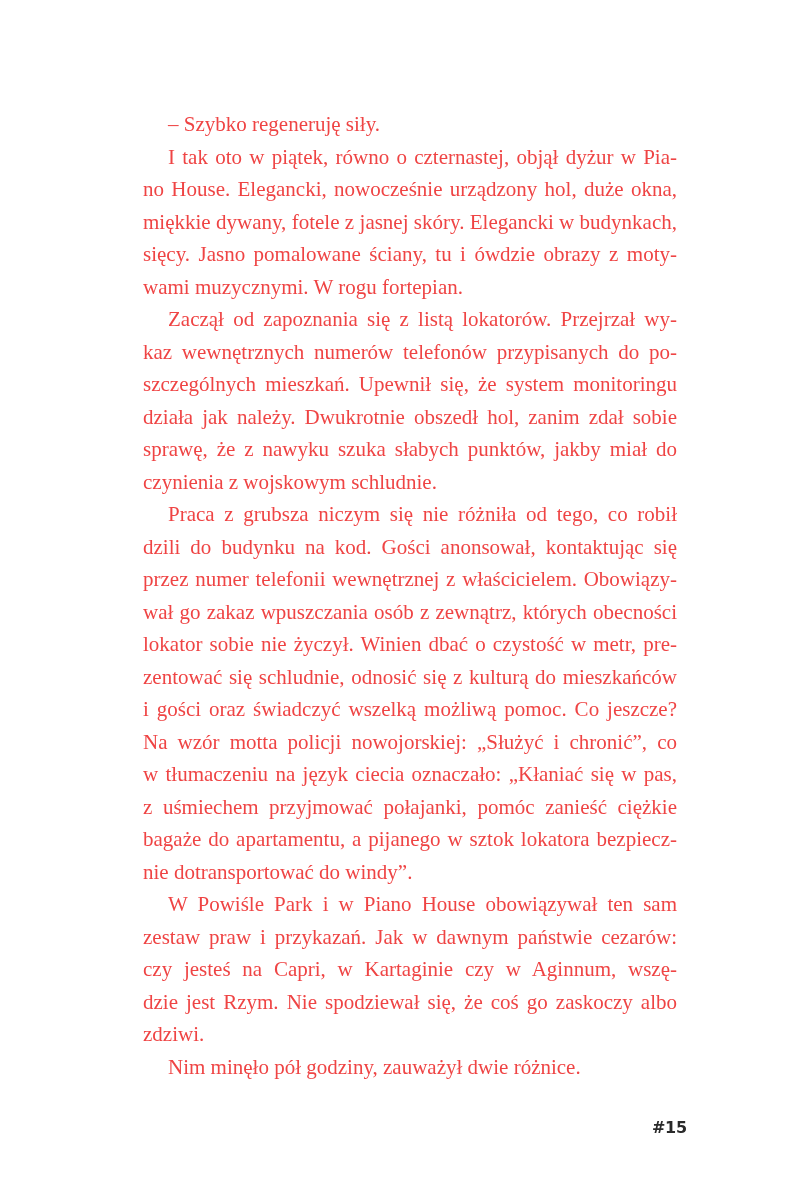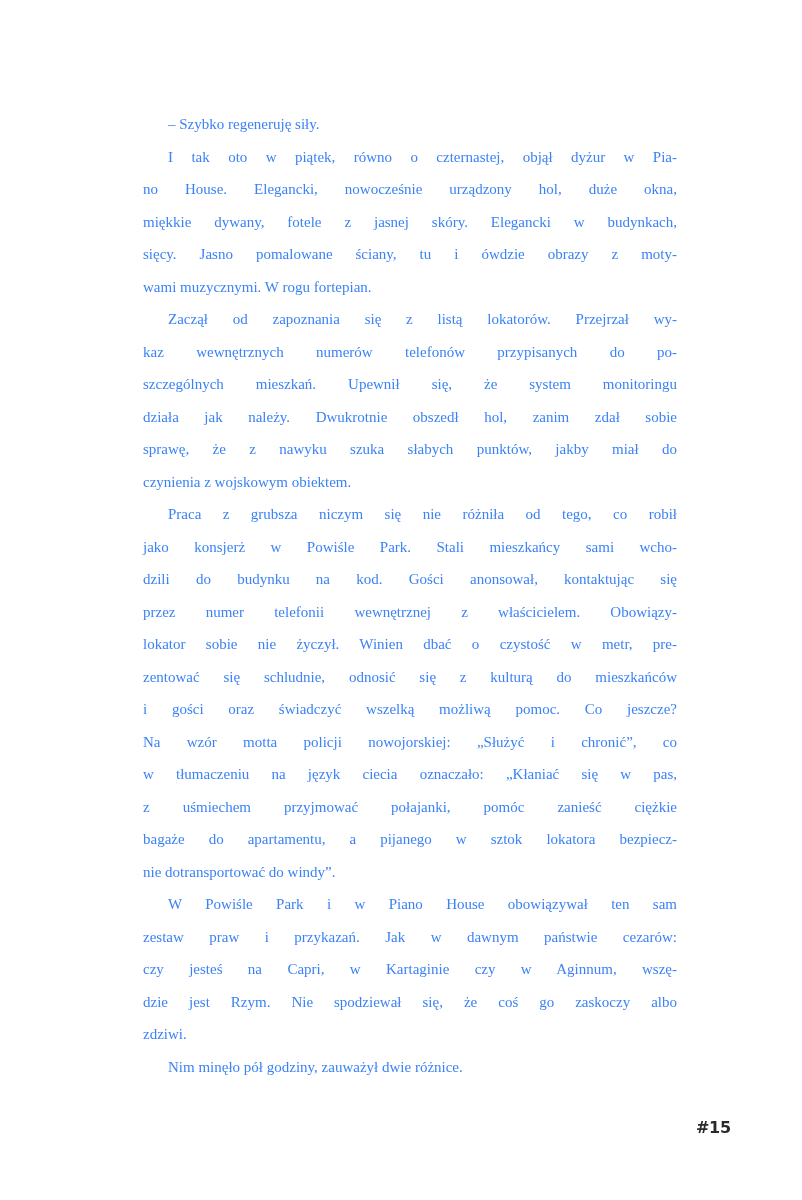--- a/index.html
+++ b/index.html
@@ -19,23 +19,23 @@
       width: 802px;
       height: 1200px;
       background: #ffffff;
     }
     .text-block {
       position: absolute;
       left: 143px;
       top: 108px;
       width: 534px;
       font-family: "Liberation Serif", "DejaVu Serif", serif;
-      font-size: 15px;
+      font-size: 21px;
       line-height: 32.5px;
-      color: #3b82f6;
+      color: #ef4444;
     }
     .line {
       display: block;
       white-space: nowrap;
       height: 32.5px;
     }
     .line.justify {
       text-align: justify;
       text-align-last: justify;
       white-space: normal;
@@ -45,44 +45,43 @@
     }
     .page-number {
       position: absolute;
       left: 652px;
       top: 1118px;
       font-family: "DejaVu Sans", "Liberation Sans", sans-serif;
       font-weight: bold;
       font-size: 16px;
       color: #2a2a2a;
       letter-spacing: -0.3px;
-      margin-left: 44px;
     }
   </style>
 </head>
 <body>
 
 <div class="page">
   <div class="text-block" id="text-block">
       <span class="line indent">– Szybko regeneruję siły.</span>
       <span class="line indent justify">I tak oto w piątek, równo o czternastej, objął dyżur w Pia-</span>
       <span class="line justify">no House. Elegancki, nowocześnie urządzony hol, duże okna,</span>
       <span class="line justify">miękkie dywany, fotele z jasnej skóry. Elegancki w budynkach,</span>
       <span class="line justify">sięcy. Jasno pomalowane ściany, tu i ówdzie obrazy z moty-</span>
       <span class="line">wami muzycznymi. W rogu fortepian.</span>
       <span class="line indent justify">Zaczął od zapoznania się z listą lokatorów. Przejrzał wy-</span>
       <span class="line justify">kaz wewnętrznych numerów telefonów przypisanych do po-</span>
       <span class="line justify">szczególnych mieszkań. Upewnił się, że system monitoringu</span>
       <span class="line justify">działa jak należy. Dwukrotnie obszedł hol, zanim zdał sobie</span>
       <span class="line justify">sprawę, że z nawyku szuka słabych punktów, jakby miał do</span>
-      <span class="line">czynienia z wojskowym obiektem.</span>
+      <span class="line">czynienia z wojskowym schludnie.</span>
       <span class="line indent justify">Praca z grubsza niczym się nie różniła od tego, co robił</span>
-      <span class="line justify">jako konsjerż w Powiśle Park. Stali mieszkańcy sami wcho-</span>
       <span class="line justify">dzili do budynku na kod. Gości anonsował, kontaktując się</span>
       <span class="line justify">przez numer telefonii wewnętrznej z właścicielem. Obowiązy-</span>
+      <span class="line justify">wał go zakaz wpuszczania osób z zewnątrz, których obecności</span>
       <span class="line justify">lokator sobie nie życzył. Winien dbać o czystość w metr, pre-</span>
       <span class="line justify">zentować się schludnie, odnosić się z kulturą do mieszkańców</span>
       <span class="line justify">i gości oraz świadczyć wszelką możliwą pomoc. Co jeszcze?</span>
       <span class="line justify">Na wzór motta policji nowojorskiej: „Służyć i chronić”, co</span>
       <span class="line justify">w tłumaczeniu na język ciecia oznaczało: „Kłaniać się w pas,</span>
       <span class="line justify">z uśmiechem przyjmować połajanki, pomóc zanieść ciężkie</span>
       <span class="line justify">bagaże do apartamentu, a pijanego w sztok lokatora bezpiecz-</span>
       <span class="line">nie dotransportować do windy”.</span>
       <span class="line indent justify">W Powiśle Park i w Piano House obowiązywał ten sam</span>
       <span class="line justify">zestaw praw i przykazań. Jak w dawnym państwie cezarów:</span>

